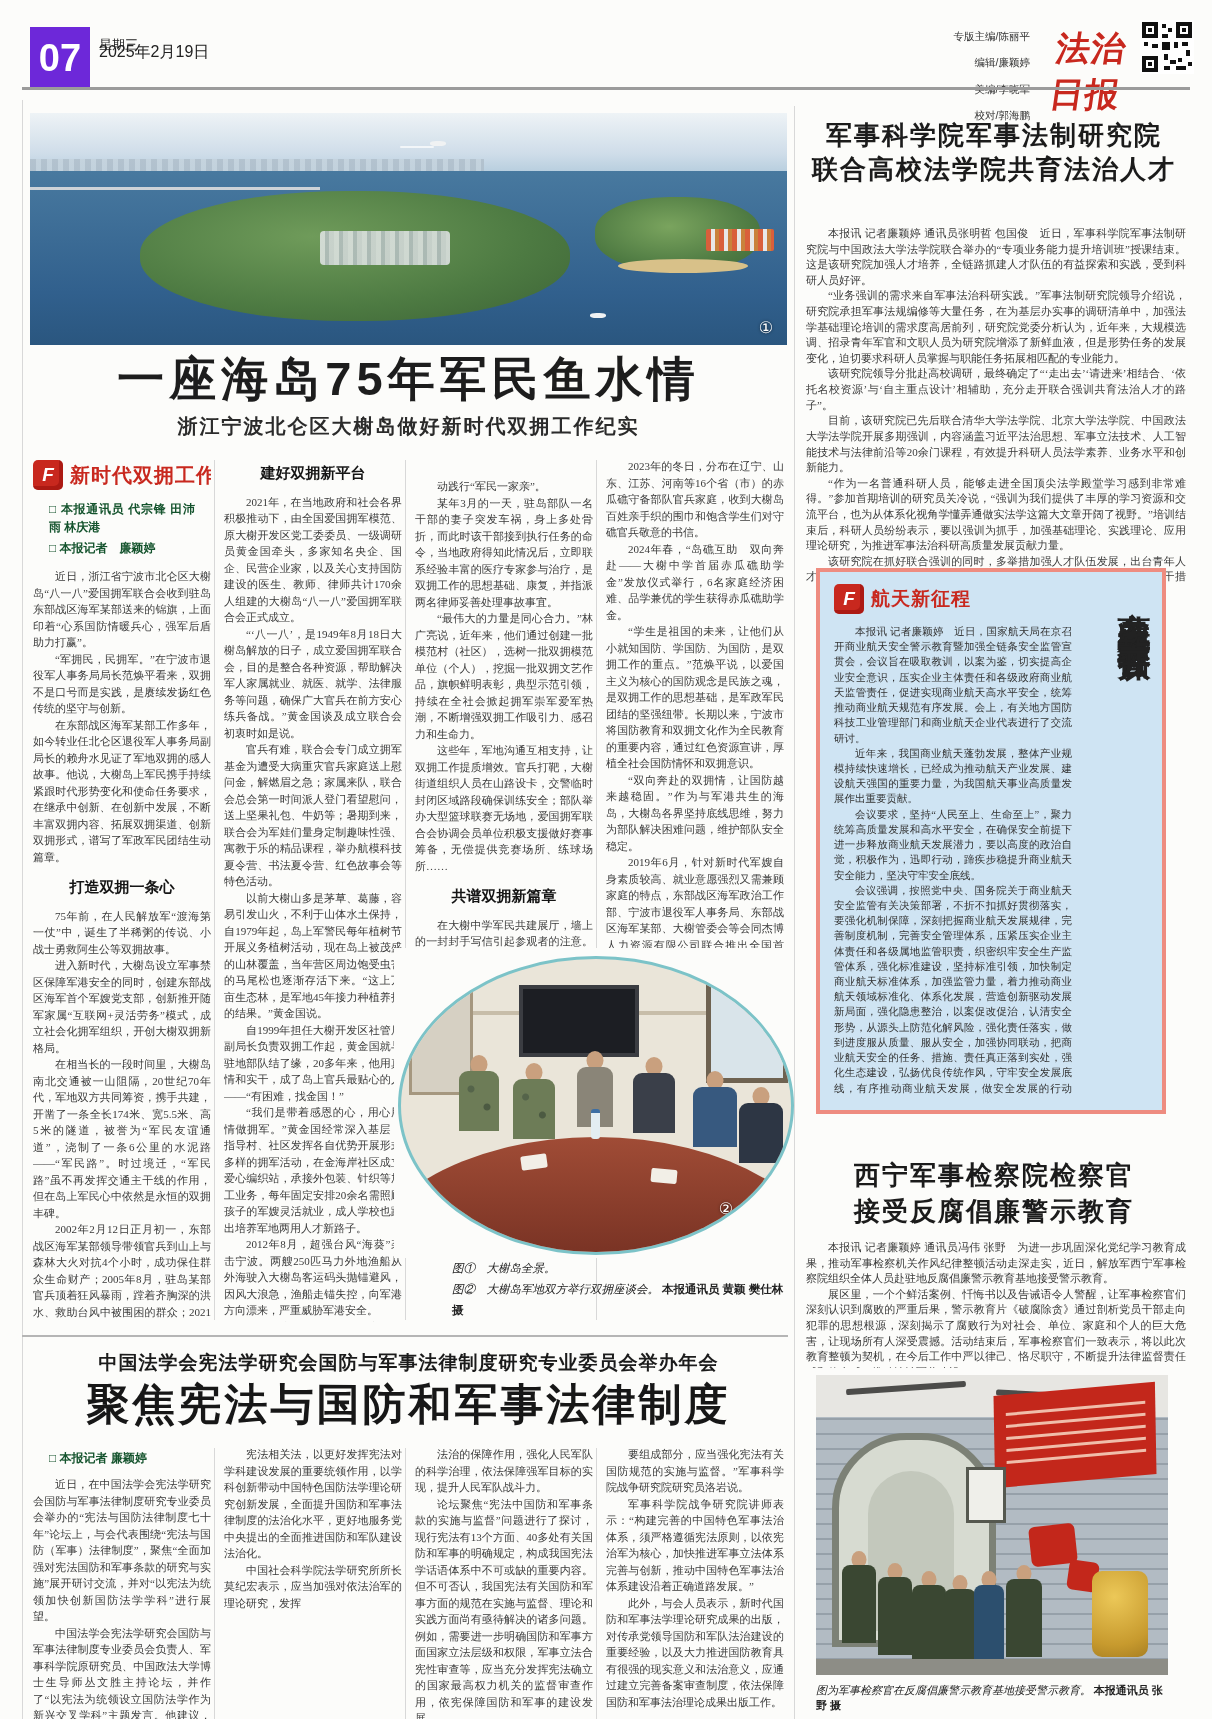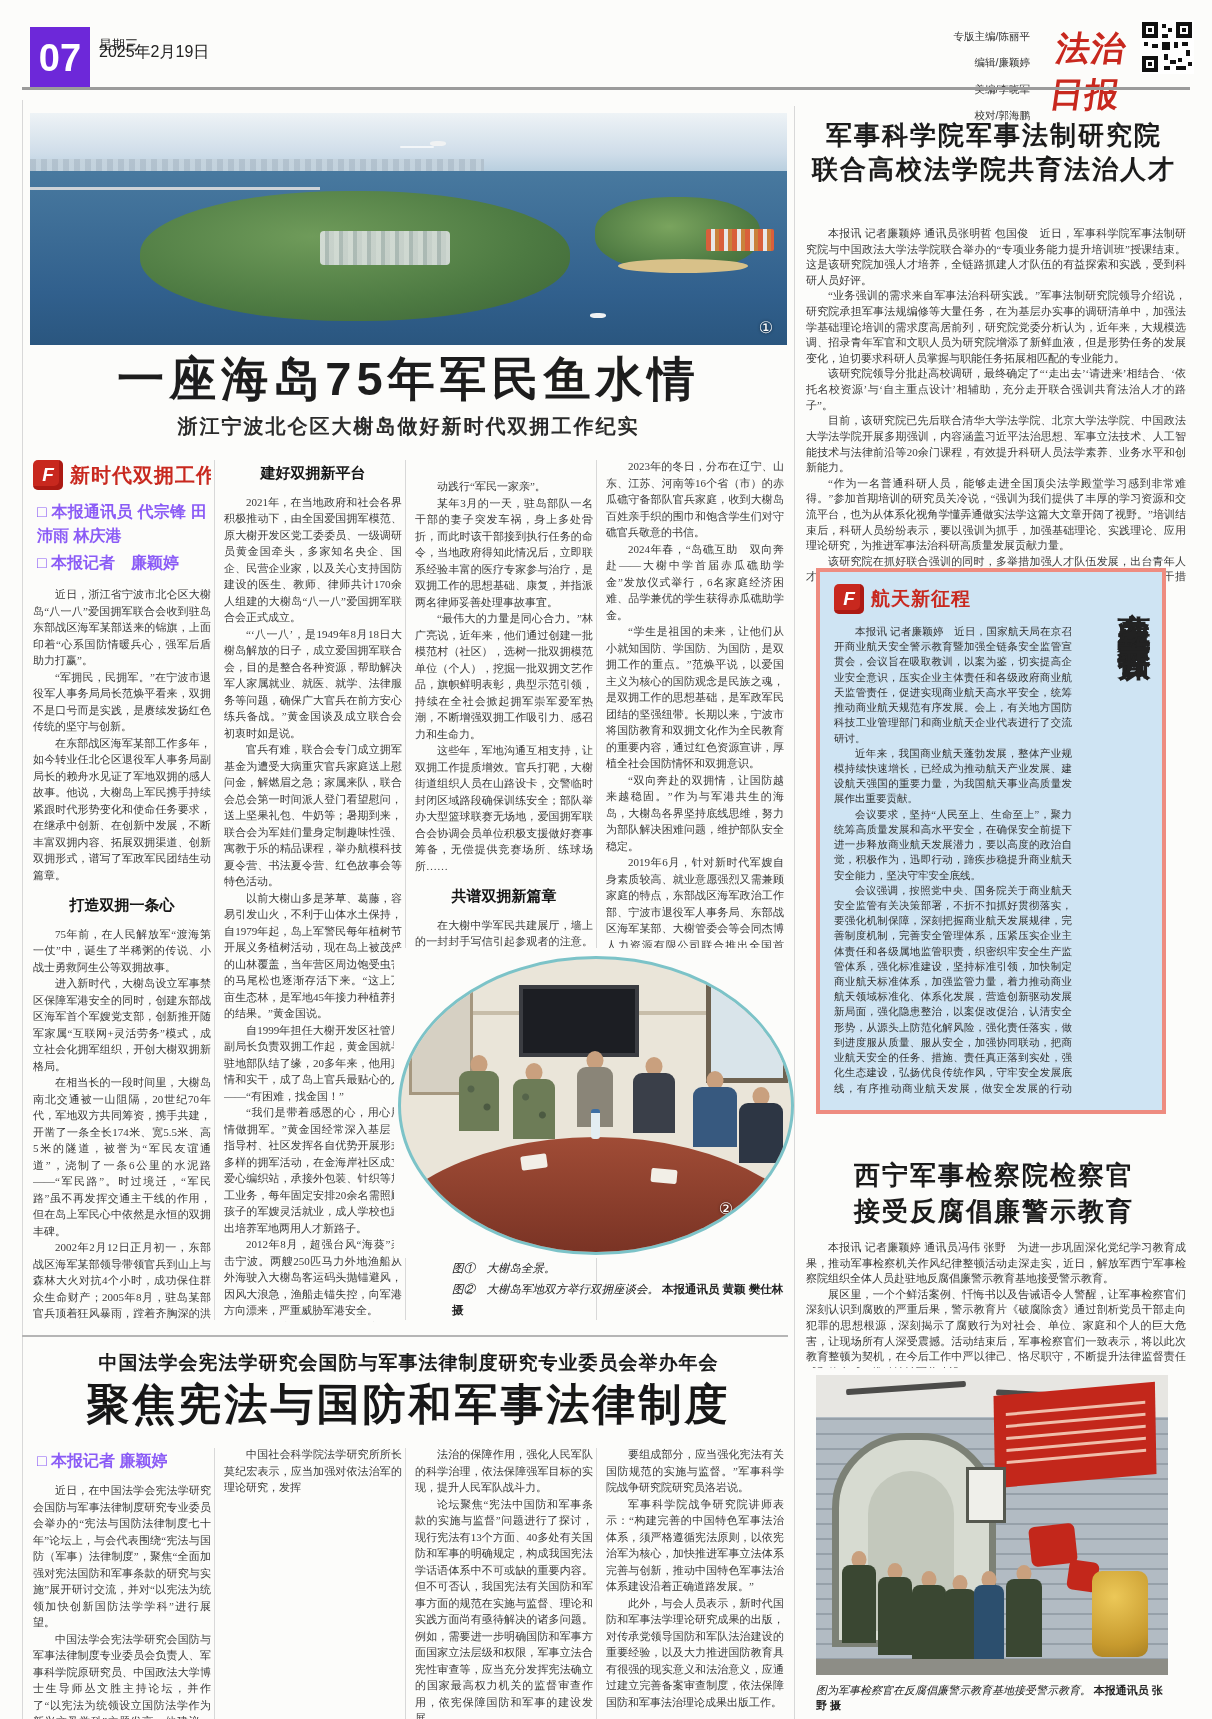--- a/index.html
+++ b/index.html
@@ -104,22 +104,22 @@
         text-align:justify;}
   .para{margin:0;text-indent:2em;text-align:justify;}
   .col-subhead{text-align:center;font-family:"Liberation Sans",sans-serif;font-weight:bold;
         font-size:15px;color:#141414;margin:11px 0 9px;text-indent:0;}
   .tag-row{display:flex;align-items:center;gap:7px;margin:2px 0 10px;}
   .tag-cube{width:30px;height:30px;background:#c8281e;border-radius:5px;color:#fff;flex:0 0 30px;
         display:flex;align-items:center;justify-content:center;font-family:"Liberation Sans",sans-serif;
         font-weight:bold;font-style:italic;font-size:19px;box-shadow:inset -4px -4px 0 rgba(120,0,0,.35);}
   .tag-text{color:#c8281e;font-family:"Liberation Sans",sans-serif;font-weight:bold;font-size:20px;
         letter-spacing:1px;white-space:nowrap;}
-  .byline{font-family:"Liberation Sans",sans-serif;font-weight:bold;font-size:16px;color:#8b5cf6;
-        margin:3px 4px;text-indent:0;}
+  .byline{font-family:"Liberation Sans",sans-serif;font-weight:bold;font-size:12px;color:#14532d;
+        margin:3px 16px;text-indent:0;}
   .caption-block{left:452px;top:1258px;width:334px;font-size:11.5px;color:#222;line-height:21px;
         font-style:italic;}
   .caption-credit{font-style:normal;font-family:"Liberation Sans",sans-serif;font-weight:bold;}
   
   .r-headline{left:800px;width:388px;text-align:center;color:#1b1b1b;
         font-family:"Liberation Sans",sans-serif;font-weight:600;font-size:26px;letter-spacing:2px;}
   .r-body{left:806px;width:380px;font-size:11px;line-height:1.42;color:#3a3a3a;overflow:hidden;}
   
   .space-box{left:816px;top:568px;width:342px;height:538px;background:#cfe4f3;border:4px solid #ee8c80;
         overflow:hidden;}
@@ -401,20 +401,21 @@
   <div class="col" style="left:33px;top:1446px;height:273px;">
     <div class="byline">□ 本报记者 廉颖婷</div>
     <div style="height:6px;"></div>
     <div>
         <p class="para">近日，在中国法学会宪法学研究会国防与军事法律制度研究专业委员会举办的“宪法与国防法律制度七十年”论坛上，与会代表围绕“宪法与国防（军事）法律制度”，聚焦“全面加强对宪法国防和军事条款的研究与实施”展开研讨交流，并对“以宪法为统领加快创新国防法学学科”进行展望。</p>
         <p class="para">中国法学会宪法学研究会国防与军事法律制度专业委员会负责人、军事科学院原研究员、中国政法大学博士生导师丛文胜主持论坛，并作了“以宪法为统领设立国防法学作为新兴交叉学科”主题发言。他建议，依据宪法及现实情况将现军事法学拓展为国防法学学科，并将国防和军事法律部门列入</p>
       </div>
   </div>
   <div class="col" style="left:224px;top:1446px;height:273px;">
     <div>
+        <p class="para">宪法相关法，以更好发挥宪法对学科建设发展的重要统领作用，以学科创新带动中国特色国防法学理论研究创新发展，全面提升国防和军事法律制度的法治化水平，更好地服务党中央提出的全面推进国防和军队建设法治化。</p>
         <p class="para">中国社会科学院法学研究所所长莫纪宏表示，应当加强对依法治军的理论研究，发挥</p>
       </div>
   </div>
   <div class="col" style="left:415px;top:1446px;height:273px;">
     <div>
         <p class="para">法治的保障作用，强化人民军队的科学治理，依法保障强军目标的实现，提升人民军队战斗力。</p>
         <p class="para">论坛聚焦“宪法中国防和军事条款的实施与监督”问题进行了探讨，现行宪法有13个方面、40多处有关国防和军事的明确规定，构成我国宪法学话语体系中不可或缺的重要内容。但不可否认，我国宪法有关国防和军事方面的规范在实施与监督、理论和实践方面尚有亟待解决的诸多问题。例如，需要进一步明确国防和军事方面国家立法层级和权限，军事立法合宪性审查等，应当充分发挥宪法确立的国家最高权力机关的监督审查作用，依宪保障国防和军事的建设发展。</p>
       </div>
   </div>
   <div class="col" style="left:606px;top:1446px;height:273px;">

